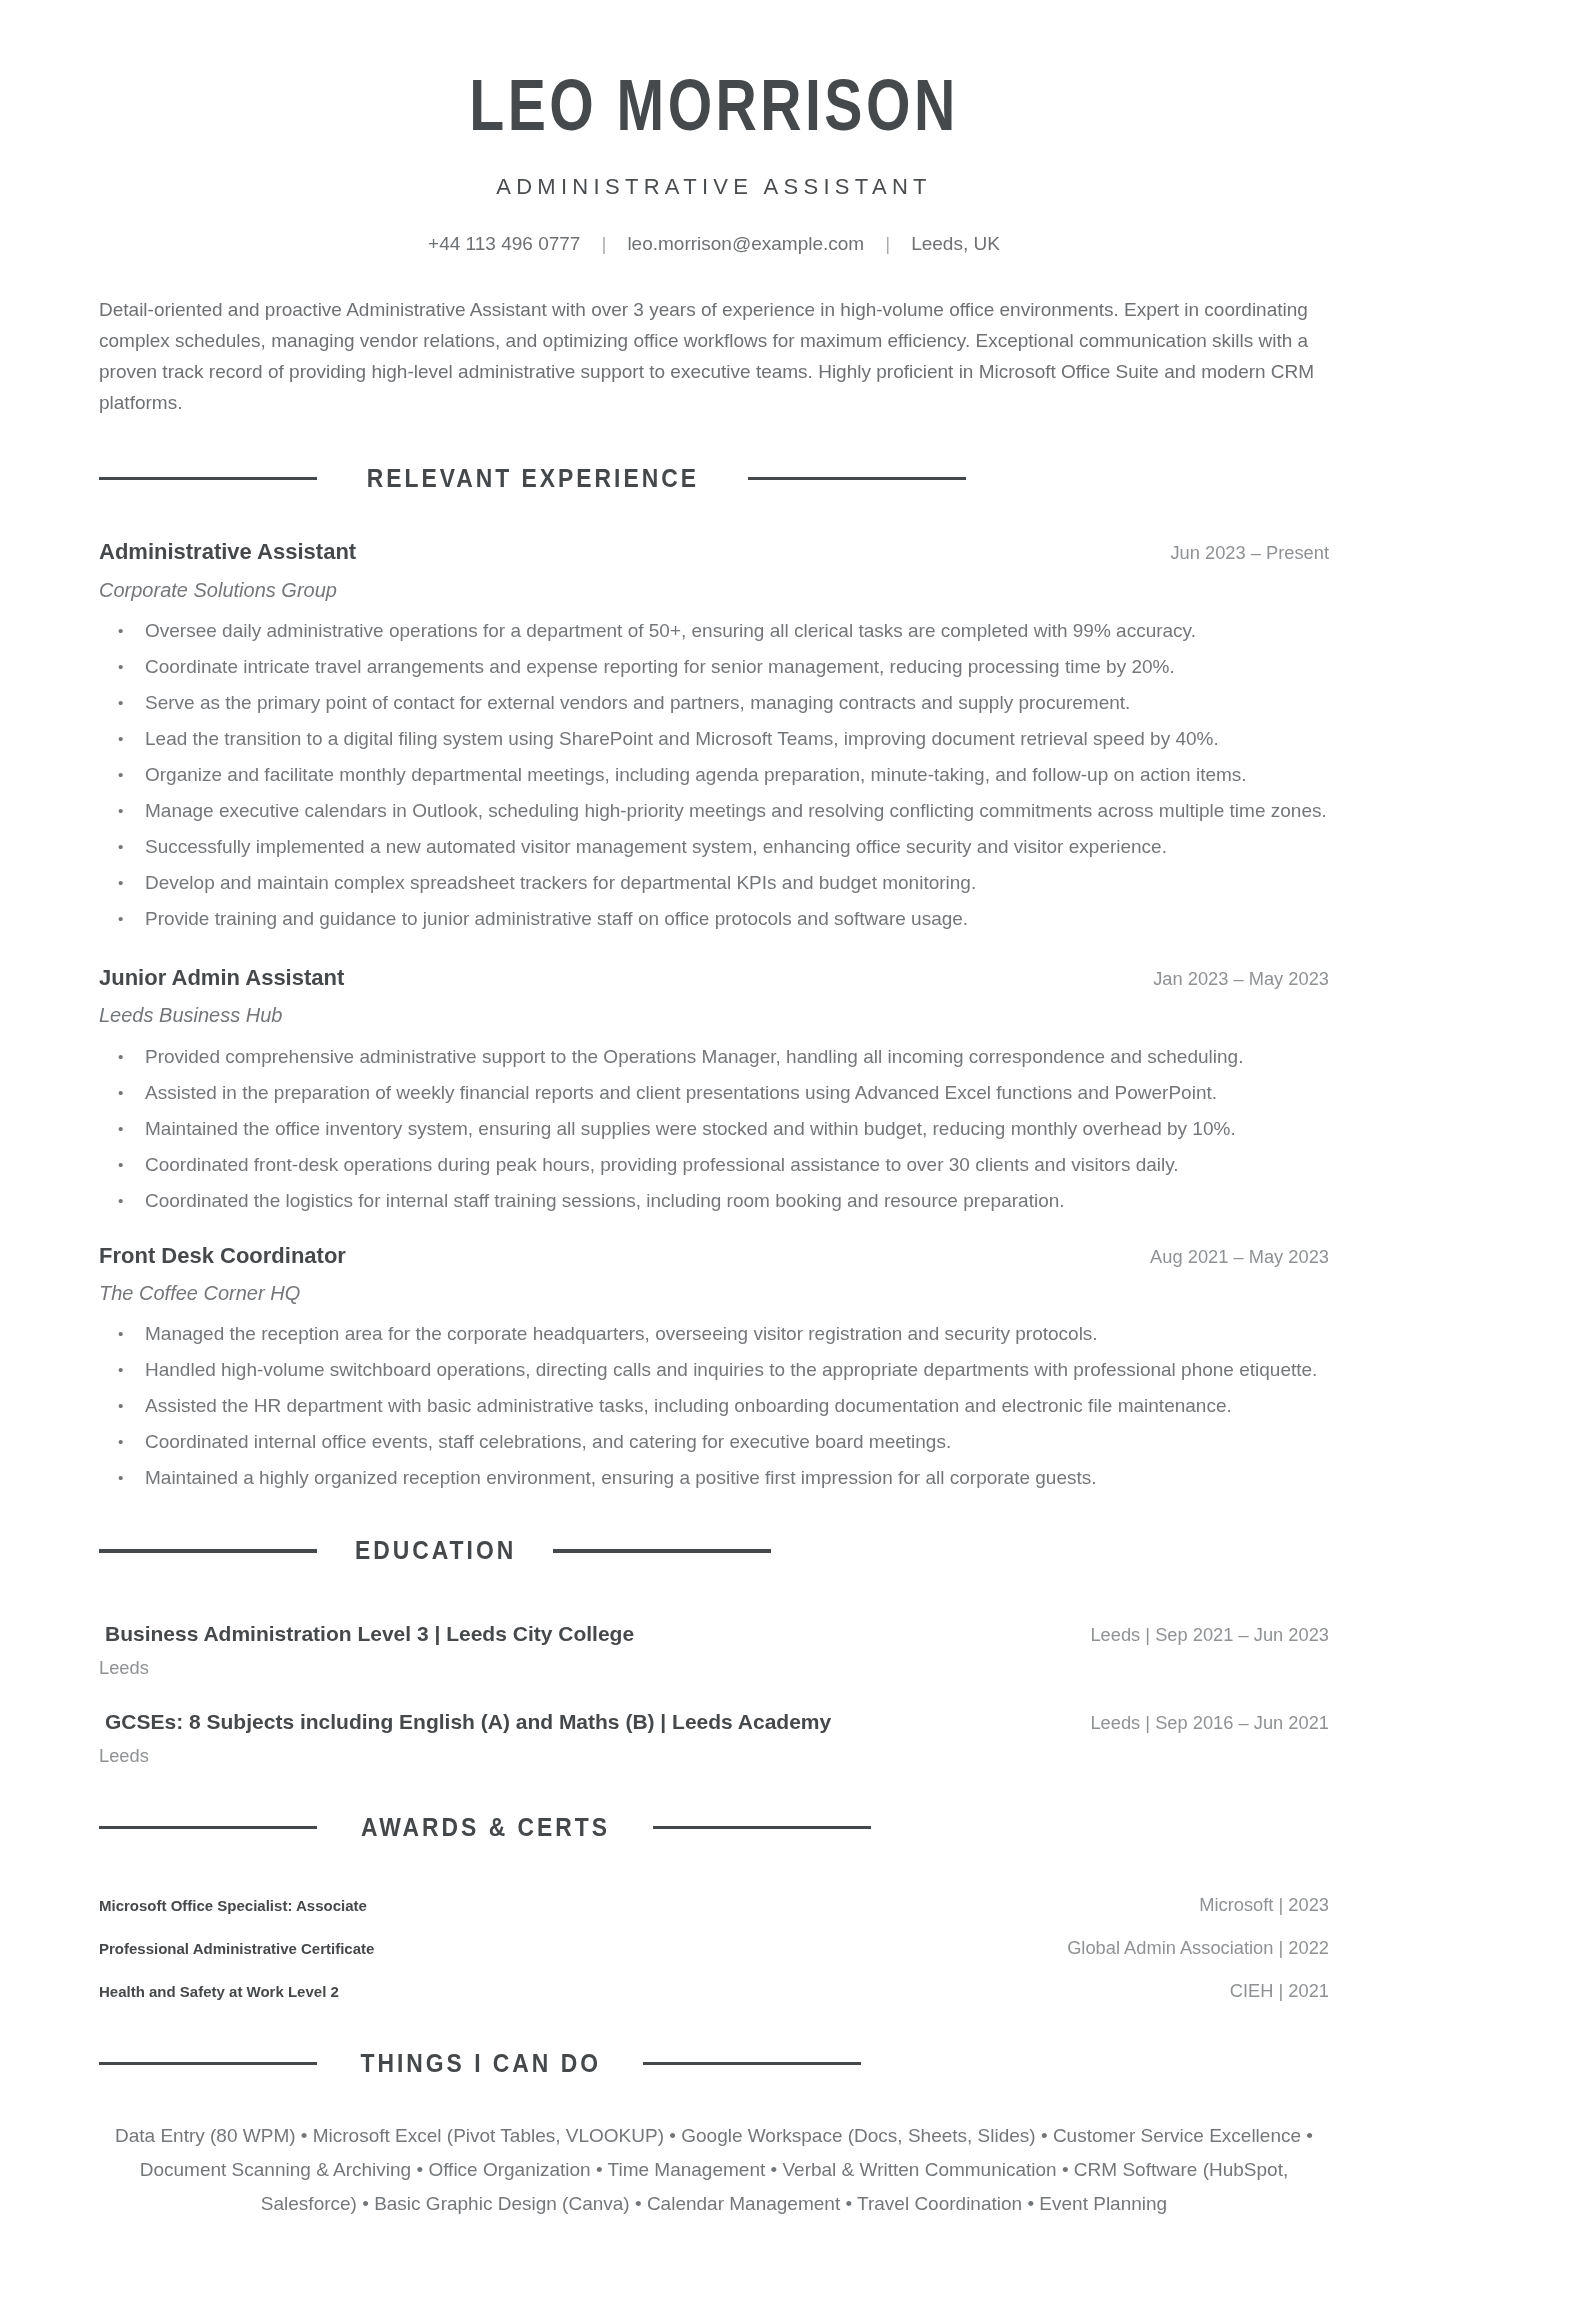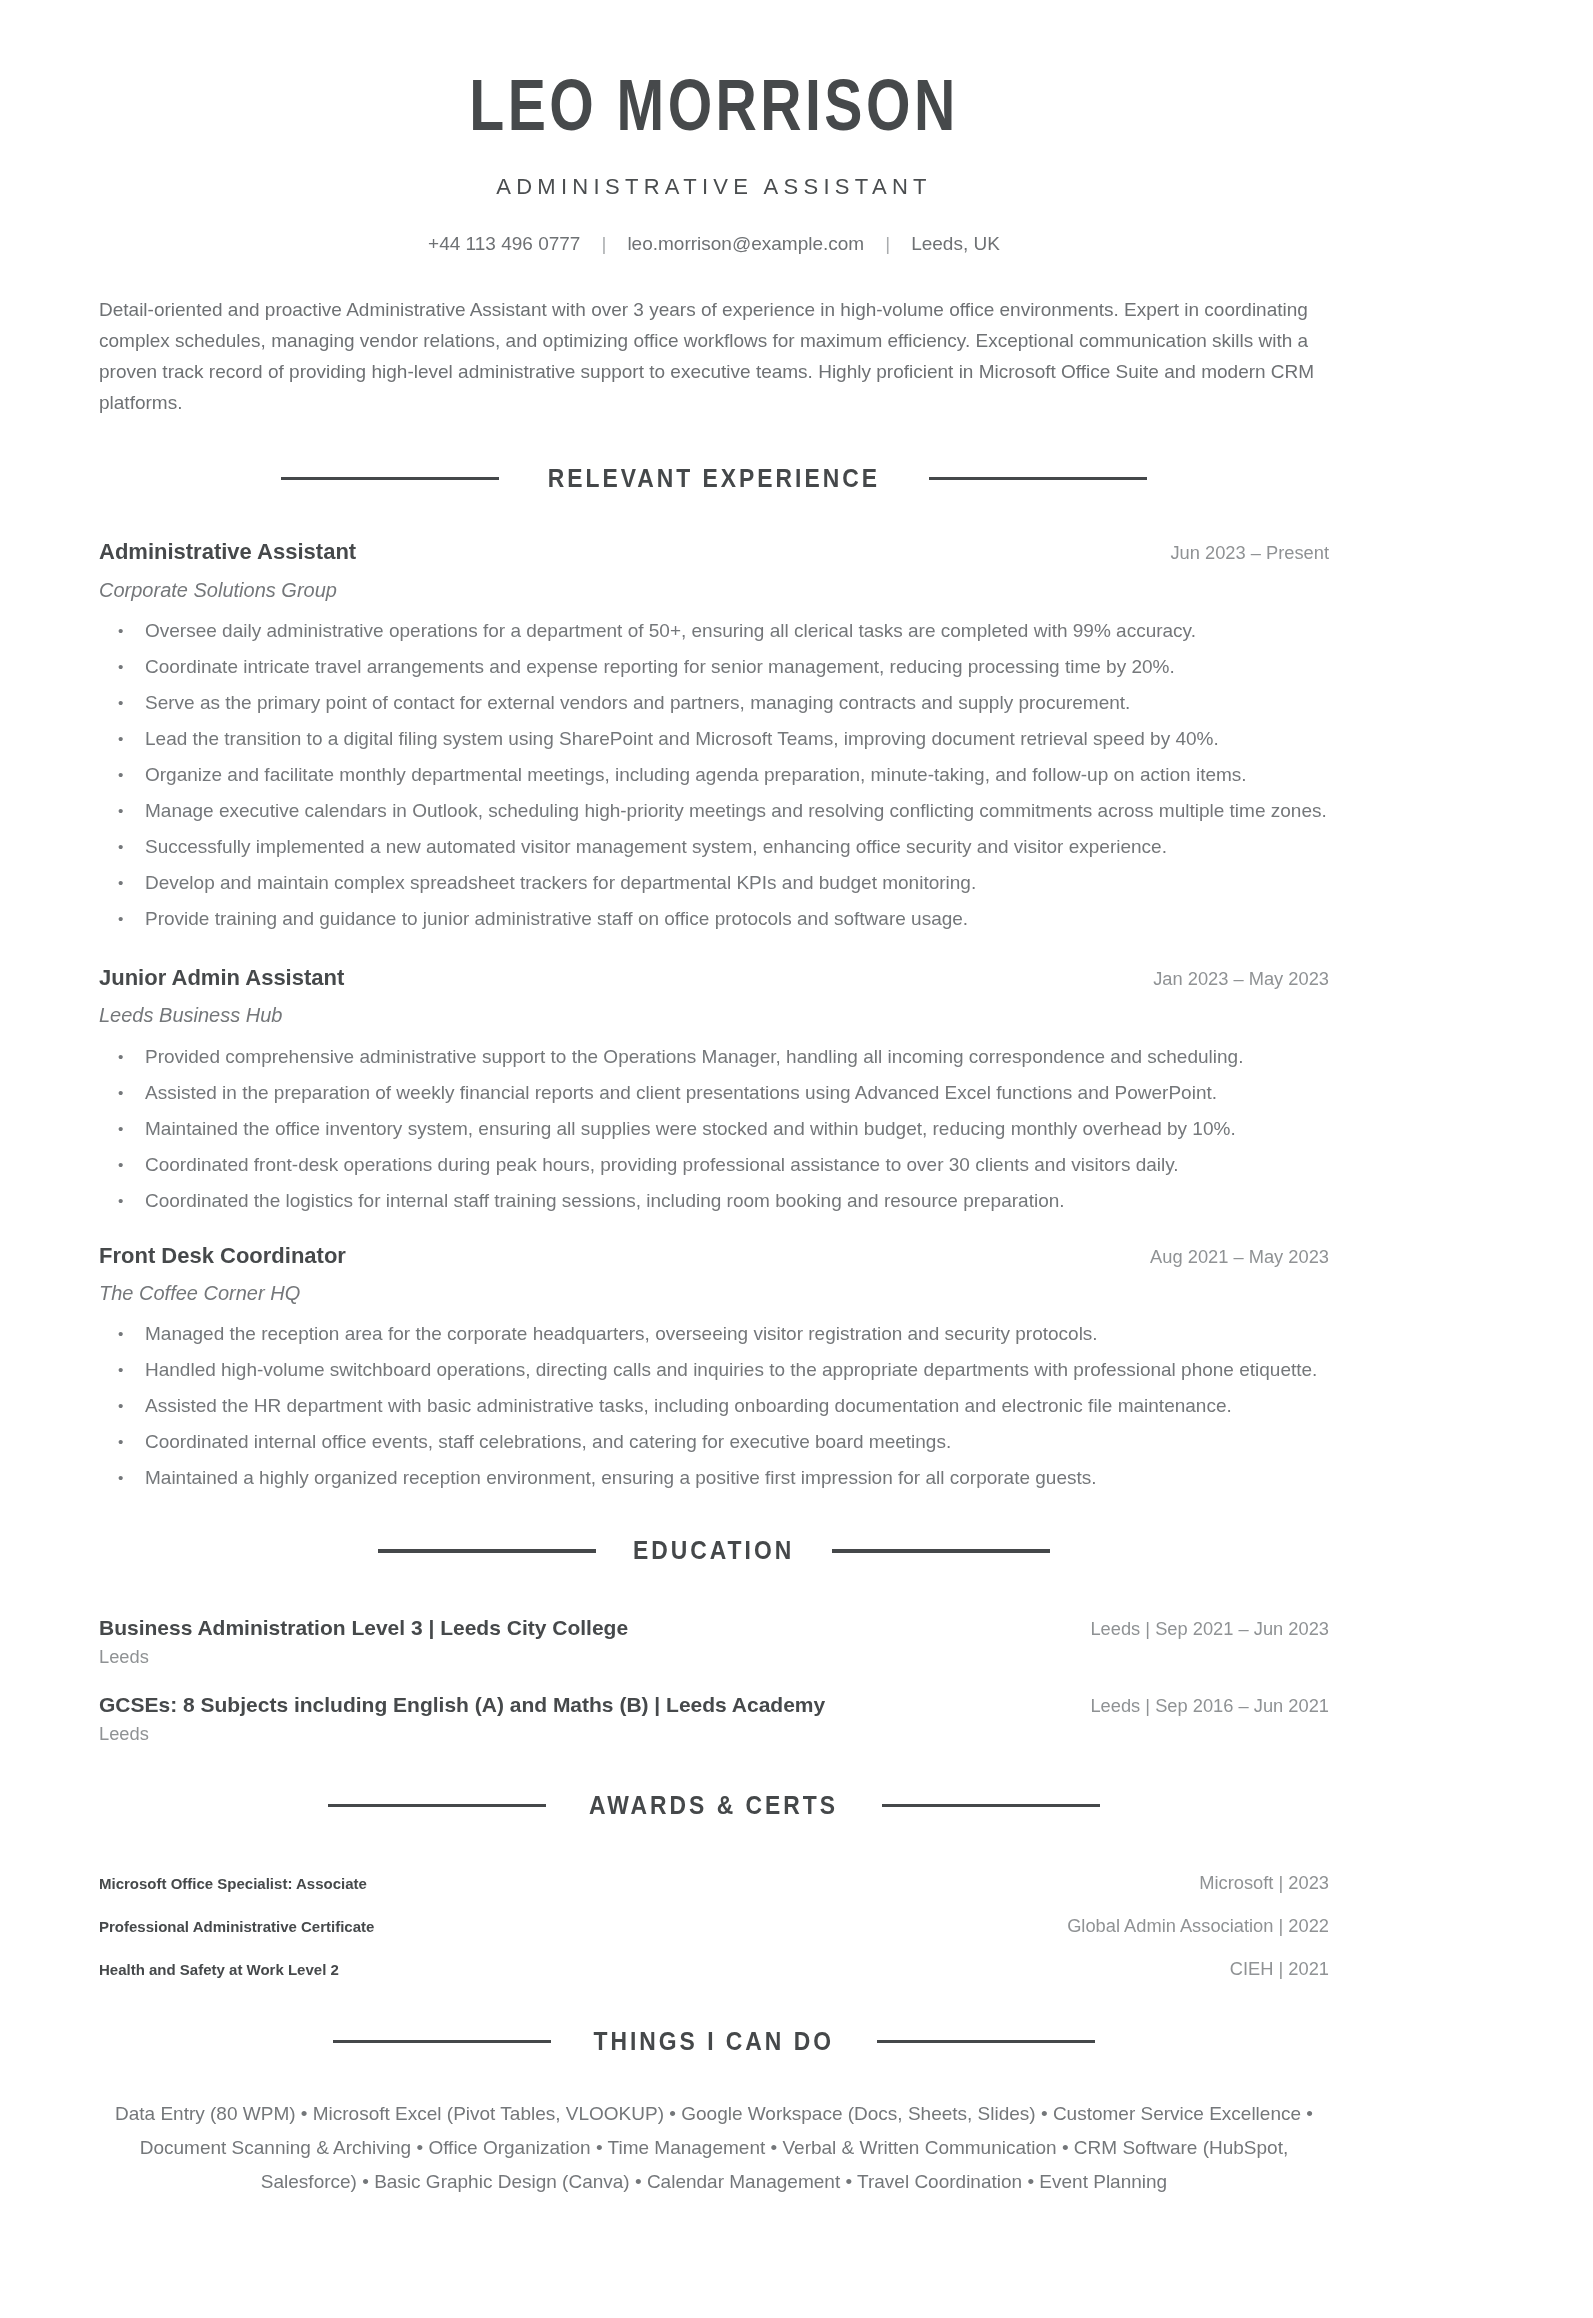--- a/index.html
+++ b/index.html
@@ -41,21 +41,21 @@
   .contact .sep { color: #a9acae; margin: 0 21px; }
 
   .summary {
     margin: 39px 0 0 0;
     font-size: 19px; line-height: 31px;
     color: #6e7174;
   }
 
   
   .sec-header {
-    display: flex; align-items: center; justify-content: center;
+    display: flex; align-items: center; 
     gap: 26.5px; height: 29px;
   }
   .sec-header .rule { width: 218px; height: 3.4px; background: #45484a; }
   .sec-header h2 {
     margin: 0; font-size: 26px; font-weight: bold;
     letter-spacing: 3.4px; color: #45484a; white-space: nowrap;
     display: inline-block; transform: scaleX(0.88);
   }
   .mt-exp { margin-top: 46px; }
   .mt-edu { margin-top: 47px; }
@@ -90,21 +90,21 @@
   ul.bullets li::before {
     content: "\2022";
     flex: 0 0 27px; width: 27px;
     font-size: 15.4px; line-height: 23px; color: #74777a;
   }
 
   
   .edu-item-1 { margin-top: 51px; }
   .edu-item-2 { margin-top: 26px; }
   .edu-title {
-    margin: 0; font-size: 21px; font-weight: bold;
+    margin: 6px; font-size: 21px; font-weight: bold;
     color: #46494b; line-height: 24px;
   }
   .edu-meta { font-size: 18.3px; color: #8f9294; line-height: 24px; white-space: nowrap; }
   .edu-sub { margin-top: 4.8px; font-size: 18.3px; color: #8f9294; line-height: 21px; }
 
   
   .award-item { margin-top: 18px; }
   .award-item-first { margin-top: 51px; }
   .award-title {
     margin: 0; font-size: 15px; font-weight: bold;

